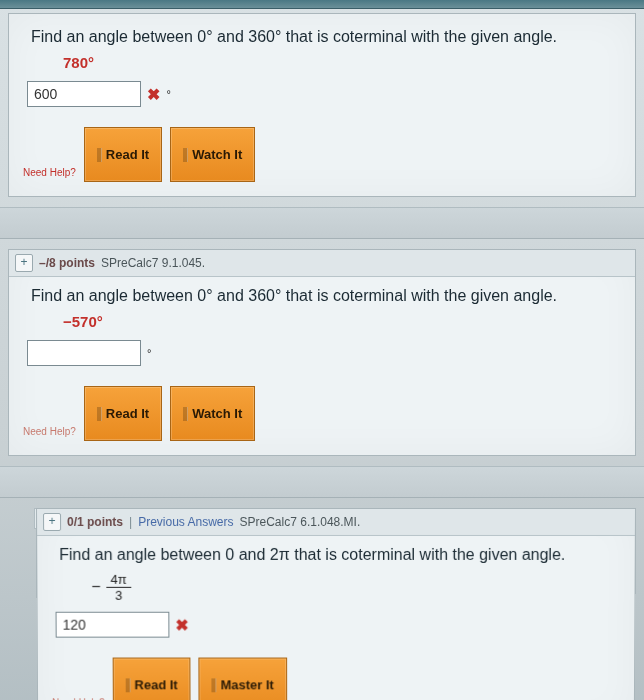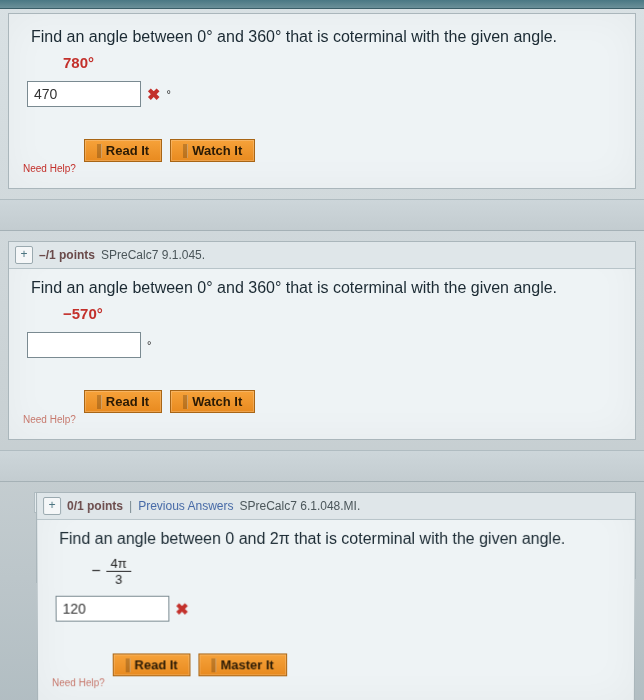--- a/index.html
+++ b/index.html
@@ -46,21 +46,21 @@
   .deg-sup { font-size: 11px; vertical-align: super; }
   .help-row { display: flex; align-items: center; gap: 8px; margin-top: 8px; padding-top: 6px; }
   .need-help { color: #c3302b; font-size: 10px; font-weight: 400; margin-top: 36px; }
   .need-help.faded { color: #c77a6e; }
   .btn {
     background: linear-gradient(180deg, #f6a23a, #e88a1f);
     border: 1px solid #a86515;
     color: #2a1a05;
     font-size: 13px;
     font-weight: bold;
-    padding: 3px 12px;
+    padding: 19px 12px;
     cursor: pointer;
     box-shadow: inset 0 0 0 1px rgba(255,255,255,0.2);
     display: inline-flex; align-items: center; gap: 4px;
   }
   .btn .bar { width: 4px; height: 14px; background: rgba(0,0,0,0.2); border-right: 1px solid rgba(255,255,255,0.3); }
   .meta-bar {
     display: flex; align-items: center; gap: 6px;
     font-size: 12px;
     padding: 4px 6px;
     border-bottom: 1px solid #b8c4c9;
@@ -102,21 +102,21 @@
 </head>
 <body>
 
 <div class="page">
   <div class="header-strip"></div>
 
   <div class="panel">
     <div class="prompt">Find an angle between 0° and 360° that is coterminal with the given angle.</div>
     <div class="angle">780°</div>
     <div class="input-row">
-      <div class="ans-box">470</div>
+      <div class="ans-box">600</div>
       <span class="x-mark">✖</span>
       <span class="deg-sup">°</span>
     </div>
     <div class="help-row">
       <span class="need-help">Need Help?</span>
       <button class="btn">
           <span class="bar"></span>
           <span>Read It</span>
         </button>
       <button class="btn">
@@ -124,21 +124,21 @@
           <span>Watch It</span>
         </button>
     </div>
   </div>
 
   <div class="gap"></div>
 
   <div class="panel" style="margin-top:10px;">
     <div class="meta-bar">
       <div class="expand-btn">+</div>
-      <span class="pts">–/1 points</span>
+      <span class="pts">–/8 points</span>
       <span class="src">SPreCalc7 9.1.045.</span>
     </div>
     <div class="prompt">Find an angle between 0° and 360° that is coterminal with the given angle.</div>
     <div class="angle">−570°</div>
     <div class="input-row">
       <div class="ans-box"></div>
       <span class="deg-sup">°</span>
     </div>
     <div class="help-row">
       <span class="need-help faded">Need Help?</span>

